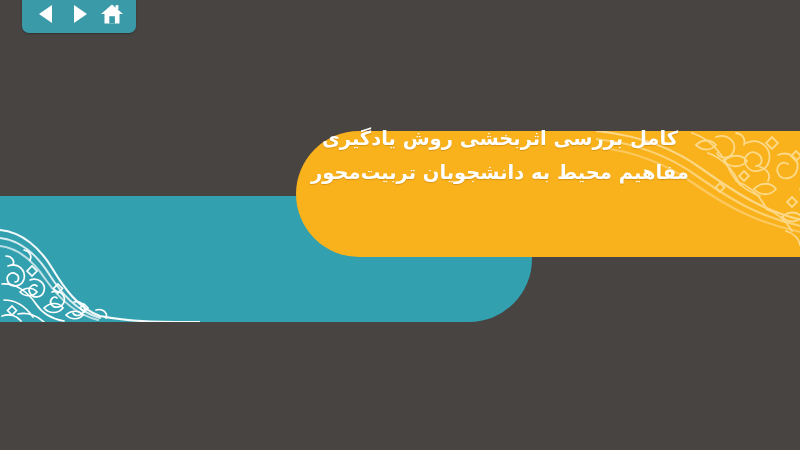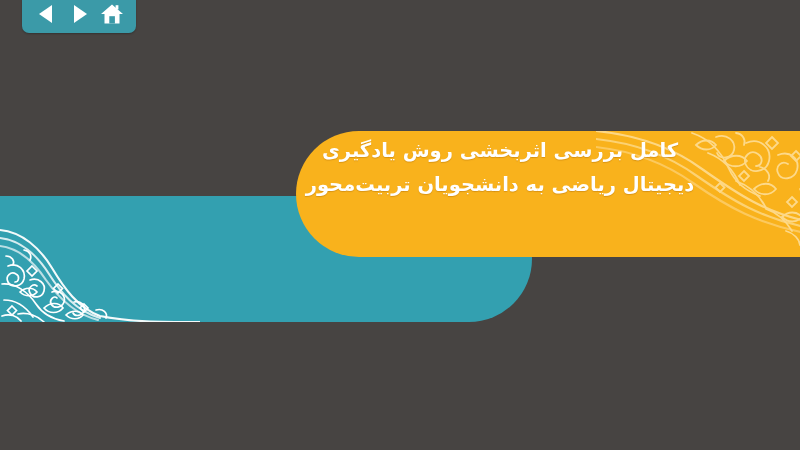--- a/index.html
+++ b/index.html
@@ -83,21 +83,21 @@
     width: 220px;
     height: 126px;
     z-index: 21;
     pointer-events: none;
   }
 
   
   #title-block {
     position: absolute;
     left: 300px;
-    top: 134px;
+    top: 122px;
     width: 400px;
     z-index: 30;
     direction: rtl;
     text-align: center;
     color: #ffffff;
     font-size: 19.5px;
     line-height: 34px;
     font-weight: bold;
     letter-spacing: 0px;
     text-shadow: 0 1px 1px rgba(160,95,0,.35);
@@ -198,16 +198,16 @@
         <path d="M210,10 c7,2 9,8 6,12"></path>
         <path d="M140,2 c7,1 10,7 8,12"></path>
         <path d="M190,100 c8,2 13,8 14,14"></path>
         <path d="M164,36 c8,2 11,9 8,14"></path>
       </g>
     </svg>
   </div>
 
   <div id="title-block">
     <div class="tline">کامل بررسی اثربخشی روش یادگیری</div>
-    <div class="tline">دیجیتال ریاضی به دانشجویان تربیت‌محور</div>
+    <div class="tline">مفاهیم محیط به دانشجویان تربیت‌محور</div>
   </div>
 
 </div>
 
 </body></html>

